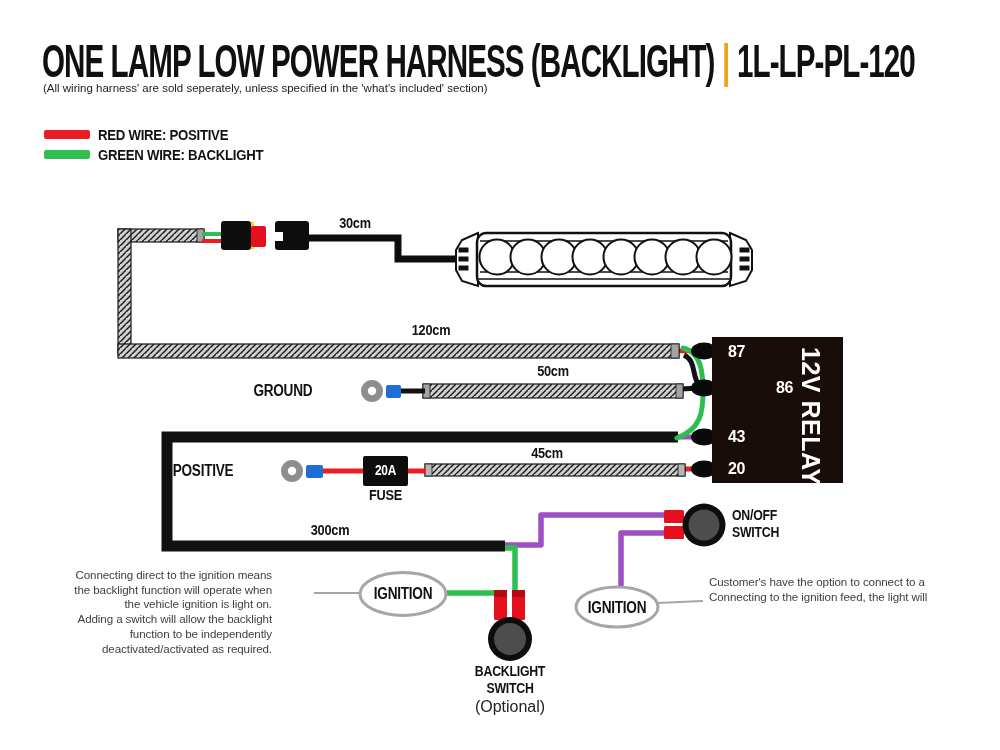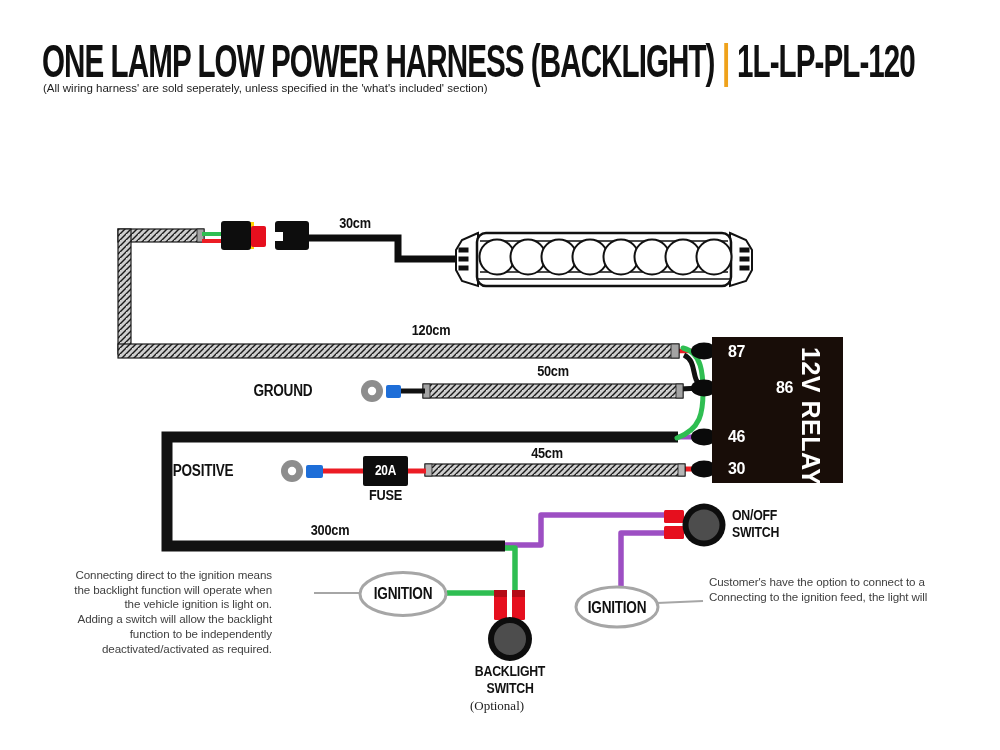--- a/index.html
+++ b/index.html
@@ -34,20 +34,32 @@
 <div class="stage">
 
   <div class="title-row">
     <span>ONE LAMP LOW POWER HARNESS (BACKLIGHT)</span>
     <span class="title-sep">|</span>
     <span>1L-LP-PL-120</span>
   </div>
   <div class="subtitle">(All wiring harness' are sold seperately, unless specified in the 'what's included' section)</div>
 
   <div class="legend">
+    <div class="legend-row">
+      <svg width="46" height="9">
+          <rect x="0" y="0" width="46" height="9" rx="2" fill="#ec1c24"></rect>
+        </svg>
+      <span class="legend-label">RED WIRE: POSITIVE</span>
+    </div>
+    <div class="legend-row">
+      <svg width="46" height="9">
+          <rect x="0" y="0" width="46" height="9" rx="2" fill="#2fbe52"></rect>
+        </svg>
+      <span class="legend-label">GREEN WIRE: BACKLIGHT</span>
+    </div>
   </div>
 
   <svg class="abs" style="left:0;top:0;" width="1000" height="750" viewBox="0 0 1000 750">
     <defs>
       <pattern id="hatch" width="6" height="6" patternUnits="userSpaceOnUse">
         <rect width="6" height="6" fill="#cfcfcf"></rect>
         <path d="M-1,7 L7,-1" stroke="#1a1a1a" stroke-width="1.4"></path>
         <path d="M5,7 L8,4" stroke="#1a1a1a" stroke-width="1.4"></path>
       </pattern>
     </defs>
@@ -174,33 +186,33 @@
   <div class="lbl condC center" style="left:299px;top:521px;width:62px;font-size:15px;">300cm</div>
 
   <div class="lbl condR right" style="right:648px;top:382px;font-size:16px;">GROUND</div>
   <div class="lbl condR right" style="right:727px;top:462px;font-size:16px;">POSITIVE</div>
 
   <div class="lbl condC center white" style="left:363px;top:462px;width:45px;font-size:14px;">20A</div>
   <div class="lbl condC center" style="left:358px;top:486px;width:55px;font-size:15px;">FUSE</div>
 
   <div class="lbl white" style="left:728px;top:343px;font-size:16px;">87</div>
   <div class="lbl white" style="left:728px;top:379px;font-size:16px;margin-left:48px;">86</div>
-  <div class="lbl white" style="left:728px;top:428px;font-size:16px;">46</div>
-  <div class="lbl white" style="left:728px;top:460px;font-size:16px;">30</div>
+  <div class="lbl white" style="left:728px;top:428px;font-size:16px;">43</div>
+  <div class="lbl white" style="left:728px;top:460px;font-size:16px;">20</div>
   <div class="relay-title">12V RELAY</div>
 
   <div class="lbl cond" style="left:732px;top:507px;font-size:14.5px;">ON/OFF</div>
   <div class="lbl cond" style="left:732px;top:524px;font-size:14.5px;">SWITCH</div>
 
   <div class="lbl condC center" style="left:360px;top:585px;width:86px;font-size:16px;">IGNITION</div>
   <div class="lbl condC center" style="left:574px;top:599px;width:86px;font-size:16px;">IGNITION</div>
 
   <div class="lbl condC center" style="left:455px;top:663px;width:110px;font-size:14.5px;">BACKLIGHT</div>
   <div class="lbl condC center" style="left:455px;top:680px;width:110px;font-size:14.5px;">SWITCH</div>
-  <div class="abs center" style="left:442px;top:698px;width:110px;font-size:13px;color:#222;font-family:Liberation Serif, serif;">(Optional)</div>
+  <div class="abs center" style="left:455px;top:698px;width:110px;font-size:16px;color:#222;">(Optional)</div>
 
   <div class="abs note right" style="right:688px;top:568px;">
     <div>Connecting direct to the ignition means</div>
     <div>the backlight function will operate when</div>
     <div>the vehicle ignition is light on.</div>
     <div>Adding a switch will allow the backlight</div>
     <div>function to be independently</div>
     <div>deactivated/activated as required.</div>
   </div>
 

